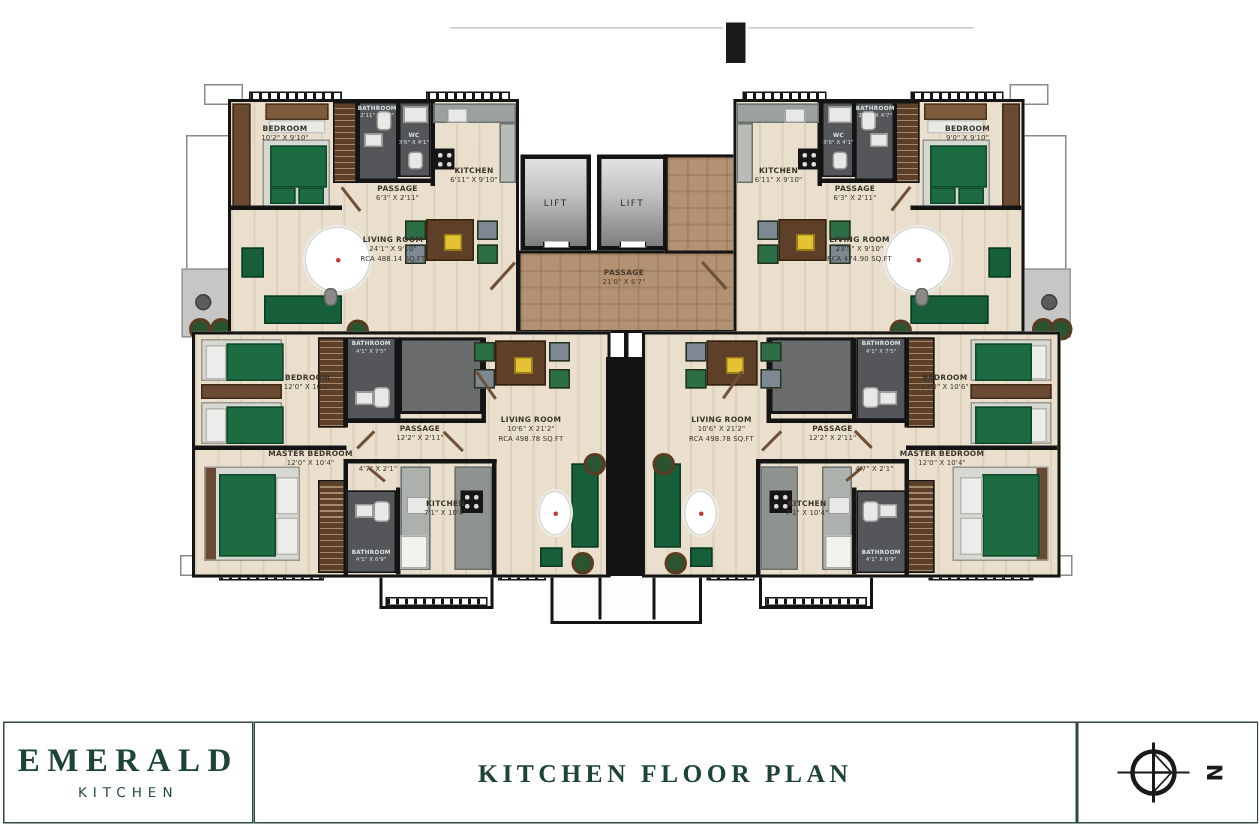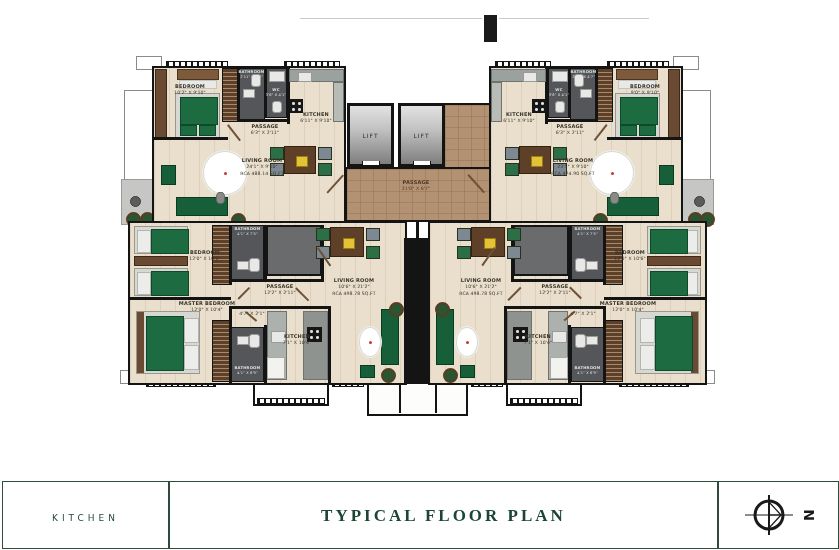--- a/index.html
+++ b/index.html
@@ -431,24 +431,25 @@
     </div>
   <div class="a sofa" style="left:460px;top:365px;width:15px;height:13px;"></div>
   <div class="plant" style="left:435px;top:302px;"></div>
   <div class="plant" style="left:443px;top:368px;"></div>
   <div class="door" style="left:521px;top:287px;width:18px;transform:rotate(135deg);"></div>
   <div class="door" style="left:581px;top:298px;width:16px;transform:rotate(225deg);"></div>
   <div class="door" style="left:495px;top:247px;width:22px;transform:rotate(125deg);"></div>
   <div class="door" style="left:575px;top:311px;width:14px;transform:rotate(140deg);"></div>
 
   <div class="fbox" style="left:2px;width:165px;">
+    <div class="brandname">EMERALD</div>
     <div class="brandsub">KITCHEN</div>
   </div>
   <div class="fbox" style="left:169px;width:547px;">
-    <div class="ftitle">TYPICAL FLOOR PLAN</div>
+    <div class="ftitle">KITCHEN FLOOR PLAN</div>
   </div>
   <div class="fbox" style="left:718px;width:119px;flex-direction:row;">
     <svg width="74" height="46" viewBox="0 0 74 46">
       <line x1="2" y1="23" x2="50" y2="23" stroke="#1a1a1a" stroke-width="1.2"></line>
       <line x1="26" y1="3" x2="26" y2="43" stroke="#1a1a1a" stroke-width="2"></line>
       <circle cx="26" cy="23" r="14" fill="none" stroke="#1a1a1a" stroke-width="3"></circle>
       <path d="M26 10 L38 23 L26 23 Z" fill="none" stroke="#1a1a1a" stroke-width="1.2"></path>
       <path d="M26 36 L38 23" fill="none" stroke="#1a1a1a" stroke-width="1.2"></path>
     </svg>
     <span style="display:inline-block;transform:rotate(90deg);font:700 14px 'DejaVu Sans',sans-serif;color:#1a1a1a;margin-left:-14px;">N</span>

